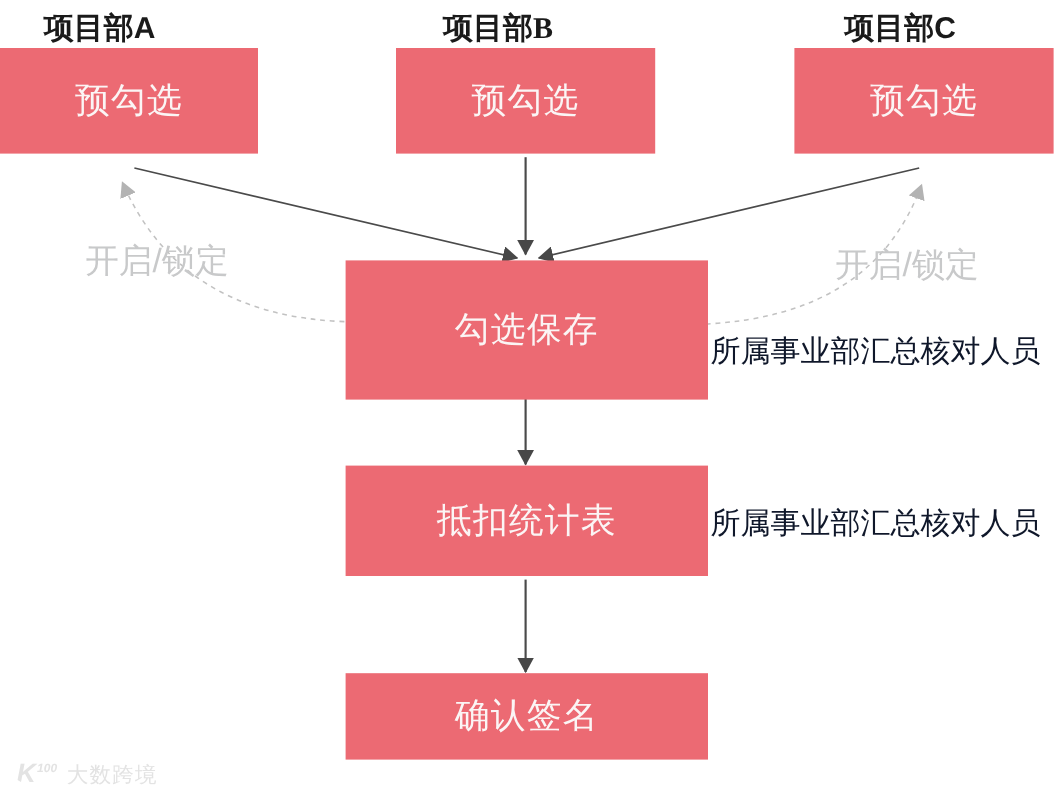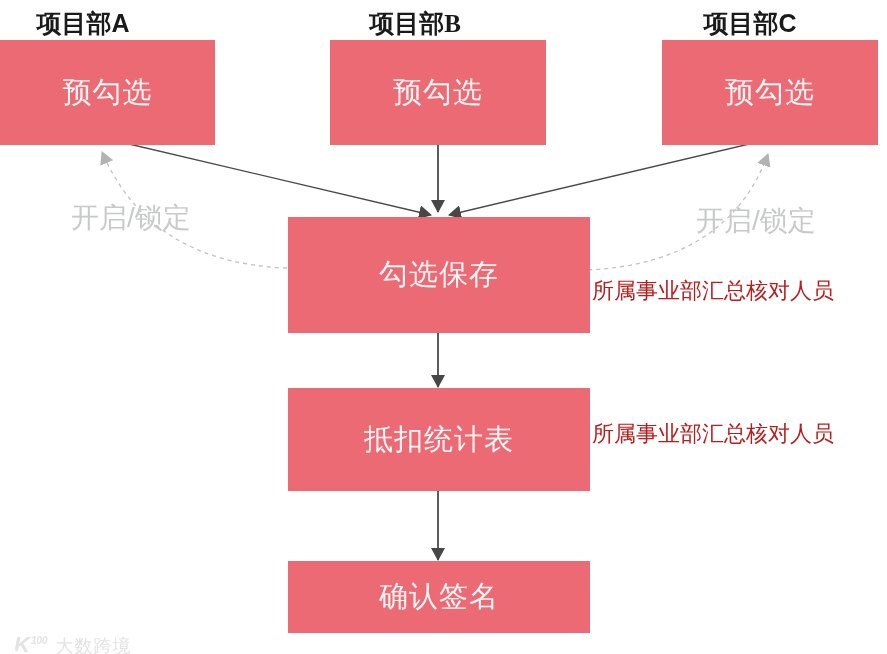--- a/index.html
+++ b/index.html
@@ -33,27 +33,27 @@
     background: #ec6a73;
     display: flex;
     align-items: center;
     justify-content: center;
     color: #fbf5f5;
     font-size: 29px;
     font-weight: 300;
     letter-spacing: 1px;
     z-index: 2;
   }
-  .pre-box { top: 40px; width: 215px; height: 105px; }
-  .flow-box { left: 288px; width: 302px; height: 103px; }
+  .pre-box { top: 40px; width: 215px; height: 88px; }
+  .flow-box { left: 288px; width: 302px; height: 92px; }
   .annotation {
     position: absolute;
     left: 592px;
-    font-size: 22px;
-    color: #b91c1c;
+    font-size: 25px;
+    color: #0f172a;
     white-space: nowrap;
     z-index: 3;
   }
   .lock-label {
     position: absolute;
     font-size: 28px;
     font-weight: 300;
     color: #c8c9ca;
     white-space: nowrap;
     z-index: 3;

